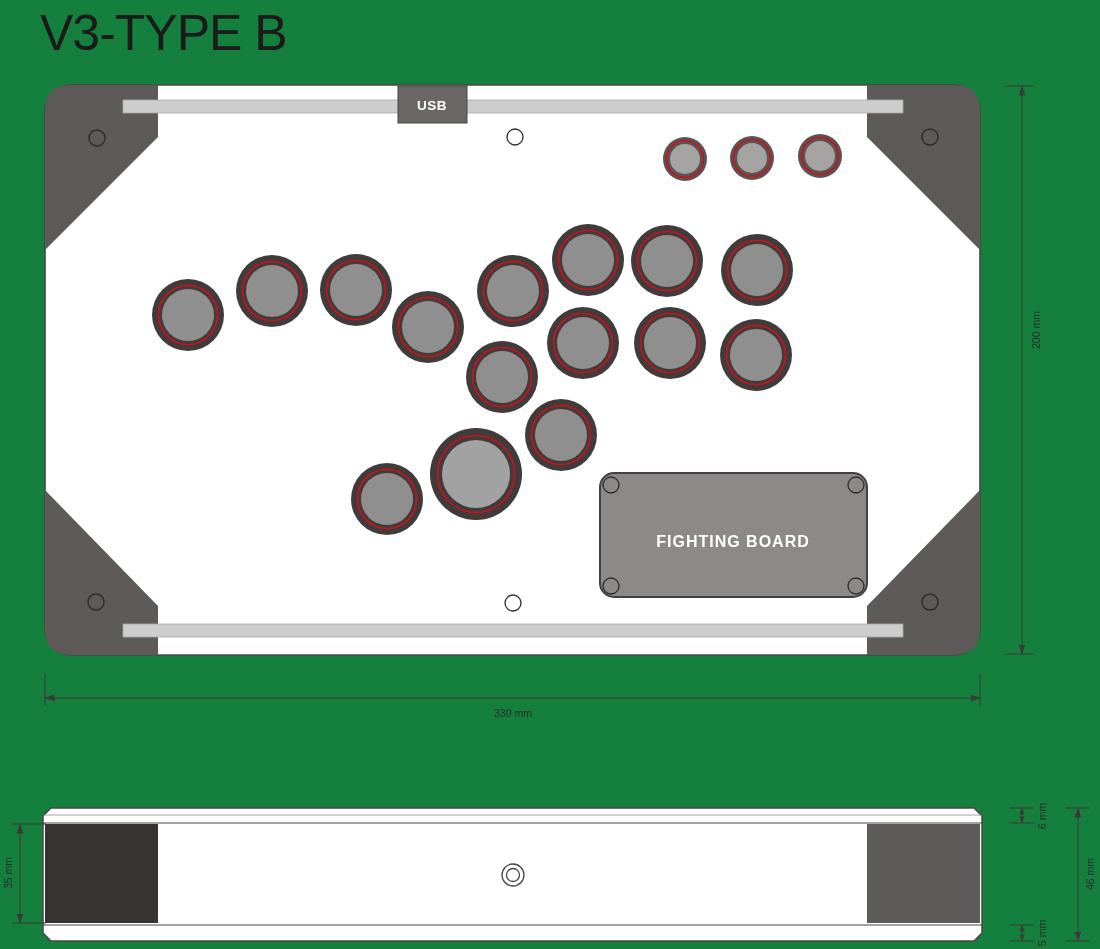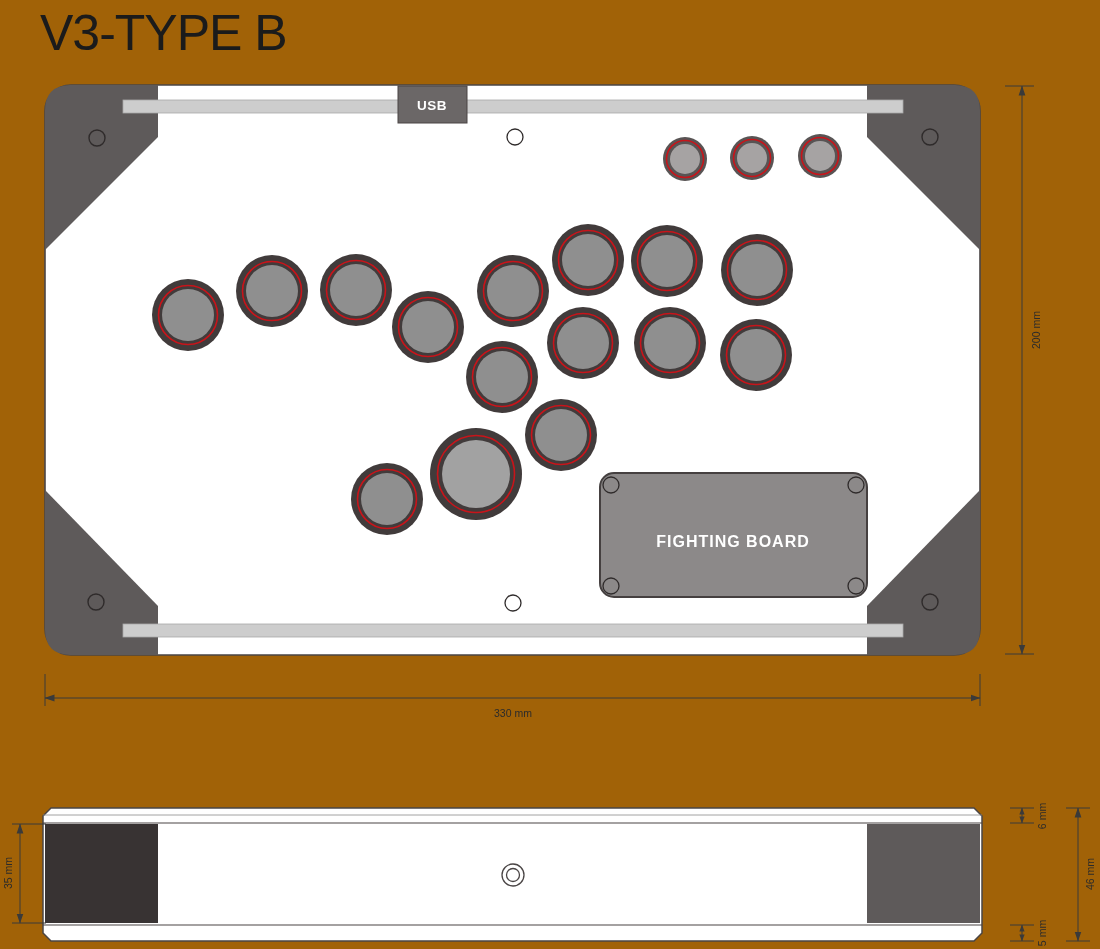--- a/index.html
+++ b/index.html
@@ -1,16 +1,16 @@
 <!DOCTYPE html>
 <html><head>
 <meta charset="utf-8">
 <style>
   html,body{margin:0;padding:0;background:#ffffff;}
-  .stage{position:relative;width:1100px;height:949px;background:#a16207;overflow:hidden;}
+  .stage{position:relative;width:1100px;height:949px;background:#15803d;overflow:hidden;}
   svg{display:block;font-family:"Liberation Sans",sans-serif;}
   .dim line{stroke:#3a3a3a;stroke-width:1;}
   .dim text{font:10.5px "Liberation Sans",sans-serif;fill:#2b2b2b;}
   .title-text{font:50px "Liberation Sans",sans-serif;letter-spacing:-1px;fill:#1b1b1b;}
   .usb-text{font:bold 13.5px "Liberation Sans",sans-serif;fill:#ffffff;letter-spacing:.5px;}
   .board-text{font:bold 16px "Liberation Sans",sans-serif;fill:#ffffff;letter-spacing:1px;}
 </style>
 </head>
 <body>
 

